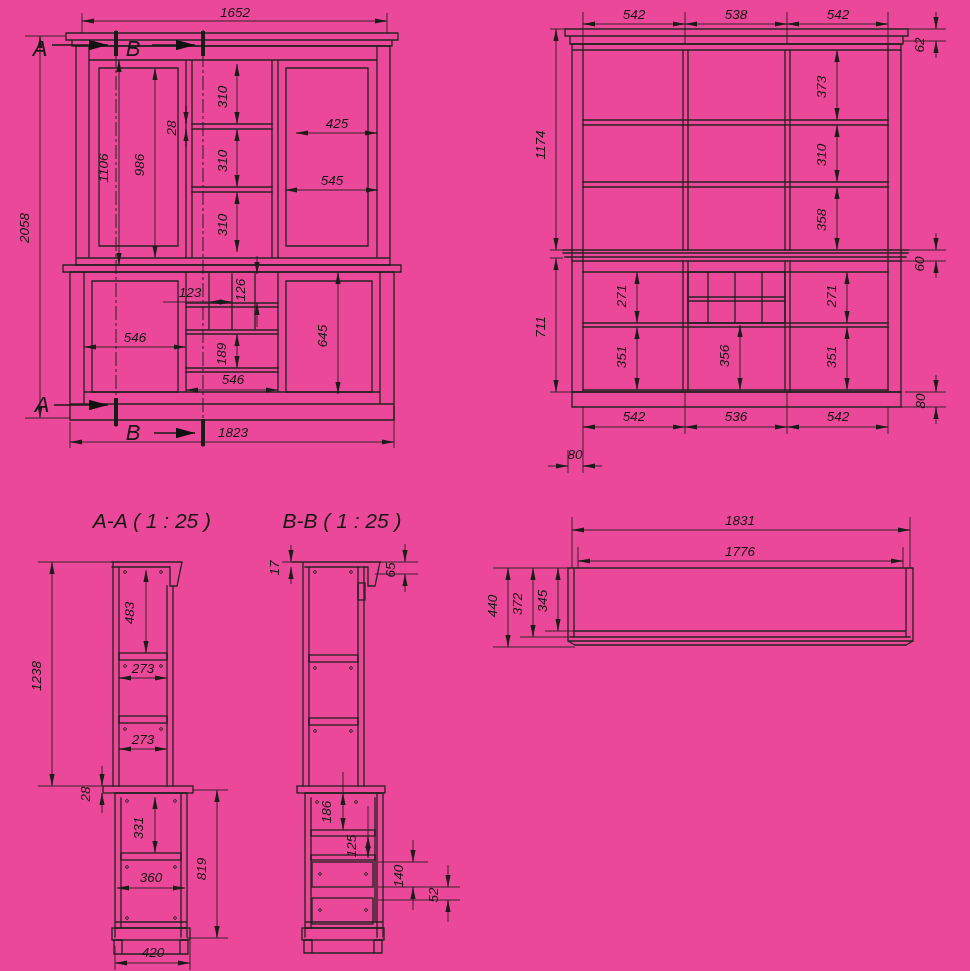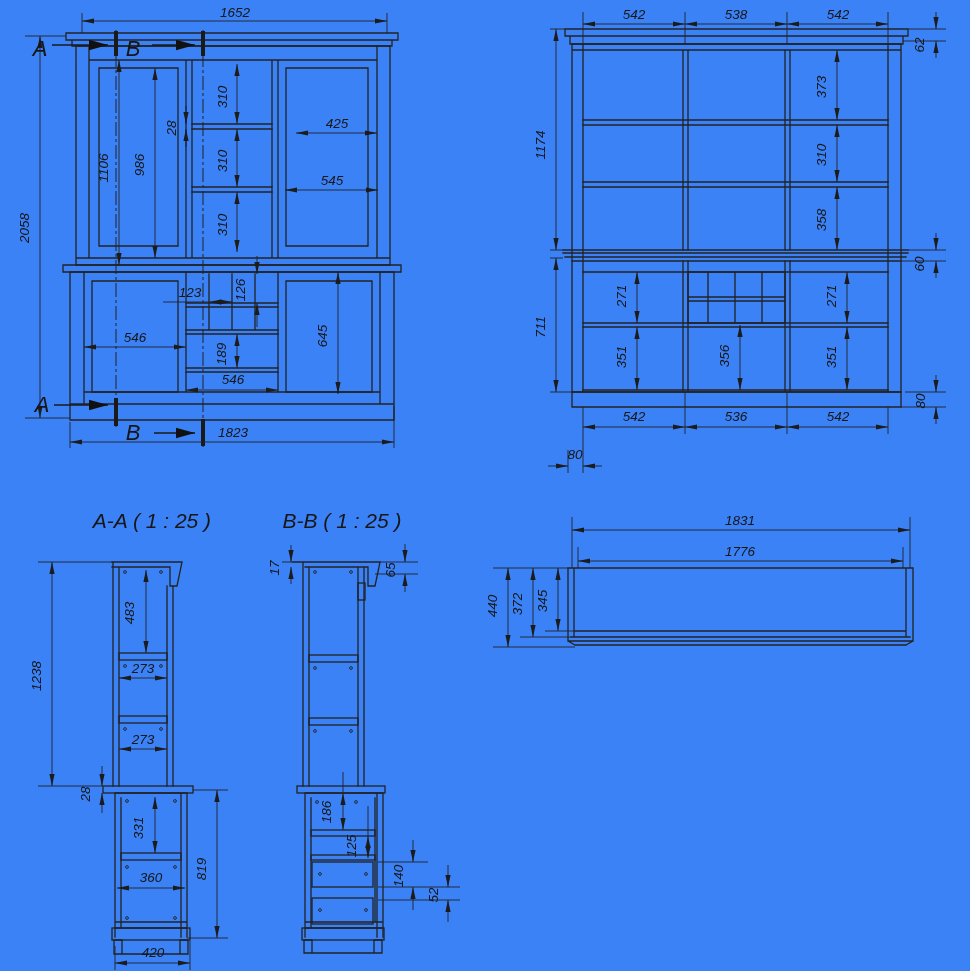--- a/index.html
+++ b/index.html
@@ -1,16 +1,16 @@
 <!DOCTYPE html>
 <html><head>
 <meta charset="utf-8">
 <style>
   html,body{margin:0;padding:0;background:#ffffff;}
-  .canvas{position:relative;width:970px;height:971px;background:#3b82f6;overflow:hidden;
+  .canvas{position:relative;width:970px;height:971px;background:#ec4899;overflow:hidden;
           font-family:"Liberation Sans",sans-serif;}
   svg{position:absolute;left:0;top:0;}
   .g{stroke:#232323;stroke-width:1.3;fill:none;stroke-linecap:square;}
   .d{stroke:#232323;stroke-width:0.9;fill:none;}
   .cl{stroke:#232323;stroke-width:1;fill:none;stroke-dasharray:14 3 3 3;}
   .th{stroke:#1a1a1a;stroke-width:4;fill:none;}
   .sa{stroke:#1a1a1a;stroke-width:1.6;fill:none;}
   .ht{stroke:#2a2a2a;stroke-width:1.1;}
   text{font-family:"Liberation Sans",sans-serif;font-style:italic;fill:#161616;
        text-anchor:middle;}

